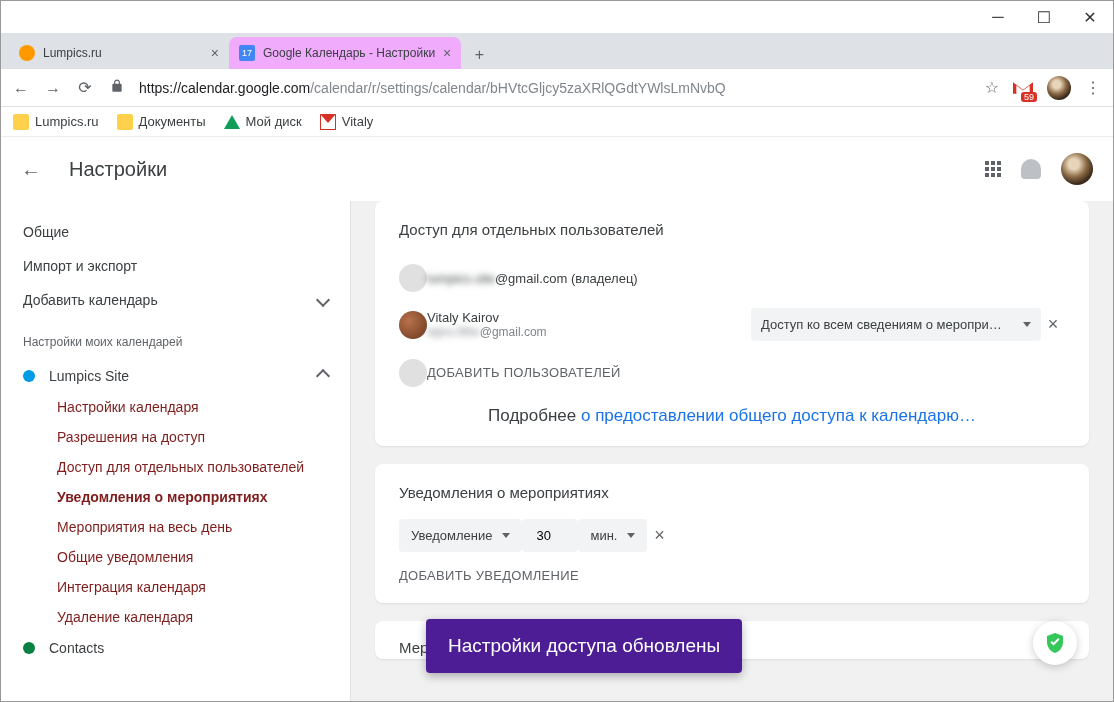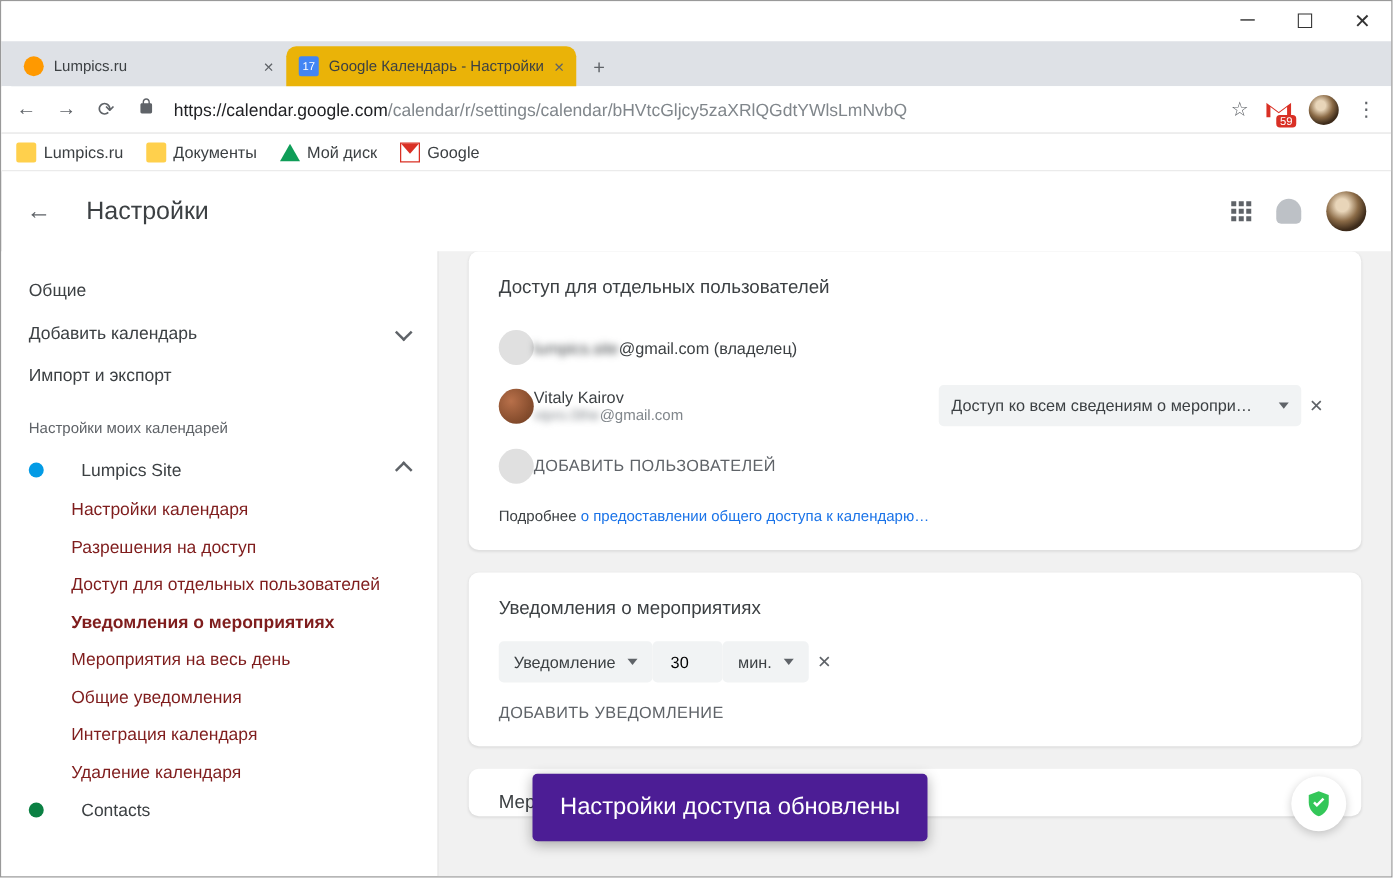--- a/index.html
+++ b/index.html
@@ -4,21 +4,21 @@
 <style>
 * { box-sizing: border-box; margin: 0; padding: 0; }
 body { font-family: Arial, sans-serif; background: #fff; width: 1114px; height: 702px; overflow: hidden; position: relative; border: 1px solid #999; }
 
 
 .titlebar { height: 32px; background: #fff; display: flex; justify-content: flex-end; align-items: center; }
 .win-btn { width: 46px; height: 32px; display: flex; align-items: center; justify-content: center; color: #333; }
 
 .tabbar { height: 36px; background: #dee1e6; display: flex; align-items: flex-end; padding-left: 8px; }
 .tab { height: 32px; background: #dee1e6; border-radius: 8px 8px 0 0; display: flex; align-items: center; padding: 0 10px; min-width: 220px; gap: 8px; font-size: 12px; color: #3c4043; position: relative; }
-.tab.active { background: #eab308; }
+.tab.active { background: #f0abfc; }
 .tab .favicon { width: 16px; height: 16px; border-radius: 50%; background: #f90; }
 .tab .favicon.cal { background: #4285f4; border-radius: 2px; color: #fff; font-size: 9px; display: flex; align-items: center; justify-content: center; }
 .tab .tab-close { margin-left: auto; color: #5f6368; font-size: 14px; }
 .newtab { width: 28px; height: 28px; display: flex; align-items: center; justify-content: center; color: #5f6368; margin-left: 4px; }
 
 .addrbar { height: 38px; background: #fff; display: flex; align-items: center; padding: 0 10px; gap: 12px; border-bottom: 1px solid #e0e0e0; }
 .nav-icon { color: #5f6368; width: 20px; text-align: center; }
 .lock { color: #5f6368; }
 .url { flex: 1; font-size: 14px; color: #202124; white-space: nowrap; overflow: hidden; }
 .url .dim { color: #80868b; }
@@ -43,42 +43,42 @@
 .apps-grid { display: grid; grid-template-columns: repeat(3, 4px); grid-template-rows: repeat(3, 4px); gap: 2px; }
 .apps-grid span { background: #5f6368; }
 .notif-bell { width: 20px; height: 20px; background: #bdc1c6; border-radius: 50% 50% 4px 4px; position: relative; }
 .avatar-big { width: 32px; height: 32px; border-radius: 50%; background: radial-gradient(circle at 40% 35%, #e8d5b9 18%, #8b6b47 45%, #3d2b1a 70%); }
 
 
 .content { display: flex; height: 500px; background: #fff; }
 .sidebar { width: 350px; border-right: 1px solid #e0e0e0; padding: 14px 0; overflow: hidden; }
 .side-item { padding: 9px 22px; font-size: 14px; color: #3c4043; display: flex; align-items: center; justify-content: space-between; cursor: pointer; }
 .side-section { padding: 18px 22px 10px; font-size: 12px; color: #5f6368; }
-.side-cal { padding: 8px 22px; font-size: 14px; font-weight: 500; color: #3c4043; display: flex; align-items: center; gap: 30px; }
+.side-cal { padding: 8px 22px; font-size: 14px; font-weight: 500; color: #3c4043; display: flex; align-items: center; gap: 14px; }
 .side-cal .dot { width: 12px; height: 12px; border-radius: 50%; }
 .side-cal .expand { margin-left: auto; }
 .side-sub { padding: 7px 22px 7px 56px; font-size: 14px; color: #7f1d1d; }
 .side-sub.active { font-weight: 700; }
 .chev::after { content: ""; display: inline-block; width: 8px; height: 8px; border-right: 2px solid #5f6368; border-bottom: 2px solid #5f6368; transform: rotate(45deg); margin-top: -4px; }
 .chev.up::after { transform: rotate(-135deg); margin-top: 4px; }
 
 .main { flex: 1; background: #f1f1f1; padding: 0 24px; overflow: hidden; position: relative; }
 .card { background: #fff; border-radius: 8px; margin-bottom: 18px; padding: 20px 24px; box-shadow: 0 1px 2px rgba(0,0,0,.08); }
 .card-title { font-size: 15px; font-weight: 500; color: #3c4043; margin-bottom: 18px; }
 .user-row { display: flex; align-items: center; padding: 8px 0; }
 .user-av { width: 28px; height: 28px; border-radius: 50%; background: #e0e0e0; flex-shrink: 0; }
 .user-av.brown { background: radial-gradient(circle at 35% 35%, #b8704a, #6b3a1e); }
 .user-info { font-size: 13px; color: #3c4043; flex: 1; }
 .user-email { font-size: 12px; color: #80868b; }
 .user-email .blur { filter: blur(3px); }
 .perm-select { background: #f1f3f4; border-radius: 4px; padding: 9px 10px; font-size: 13px; color: #3c4043; display: flex; align-items: center; gap: 8px; width: 290px; }
 .perm-select span:first-child { flex: 1; white-space: nowrap; overflow: hidden; text-overflow: ellipsis; }
 .x-btn { color: #5f6368; font-size: 18px; width: 24px; text-align: center; }
 .add-user { font-size: 13px; font-weight: 500; color: #5f6368; letter-spacing: .3px; padding: 8px 0; }
-.more-link { font-size: 12px; color: #3c4043; margin-top: 10px; }
+.more-link { font-size: 17px; color: #3c4043; margin-top: 10px; text-align: center; }
 .more-link a { color: #1a73e8; text-decoration: none; }
 
 .notif-row { display: flex; align-items: center; gap: 0; }
 .notif-select { background: #f1f3f4; border-radius: 4px; padding: 9px 12px; font-size: 13px; color: #3c4043; display: flex; align-items: center; gap: 10px; }
 .notif-num { background: #f1f3f4; border-radius: 4px; padding: 9px 14px; font-size: 13px; width: 56px; }
 .add-notif { font-size: 13px; font-weight: 500; color: #5f6368; letter-spacing: .3px; margin-top: 16px; }
 
 .card.cut { overflow: hidden; height: 30px; padding-top: 18px; }
 
 .toast { position: absolute; left: 425px; bottom: 28px; background: #4c1d95; color: #fff; font-size: 19px; padding: 16px 22px; border-radius: 4px; box-shadow: 0 3px 10px rgba(0,0,0,.3); }
@@ -141,21 +141,21 @@
   <div class="bookmark">
     <div class="bm-icon bm-folder"></div>
     <span>Документы</span>
   </div>
   <div class="bookmark">
     <div class="bm-drive"></div>
     <span>Мой диск</span>
   </div>
   <div class="bookmark">
     <div class="bm-icon bm-gmail"></div>
-    <span>Google</span>
+    <span>Vitaly</span>
   </div>
 </div>
 
 <div class="gcal-header">
   <div class="back-arrow">←</div>
   <div class="gcal-title">Настройки</div>
   <div class="header-right">
     <div class="apps-grid">
       <span></span>
         <span></span>
@@ -172,25 +172,25 @@
   </div>
 </div>
 
 <div class="content">
 
   <div class="sidebar">
     <div class="side-item">
       <span>Общие</span>
     </div>
     <div class="side-item">
+      <span>Импорт и экспорт</span>
+    </div>
+    <div class="side-item">
       <span>Добавить календарь</span>
       <span class="chev"></span>
-    </div>
-    <div class="side-item">
-      <span>Импорт и экспорт</span>
     </div>
     <div class="side-section">Настройки моих календарей</div>
 
     <div class="side-cal">
       <span class="dot" id="dot-0" style="background: rgb(3, 155, 229);"></span>
       <span>Lumpics Site</span>
       <span class="expand chev up"></span>
     </div>
     <div class="side-sub">Настройки календаря</div>
     <div class="side-sub">Разрешения на доступ</div>

